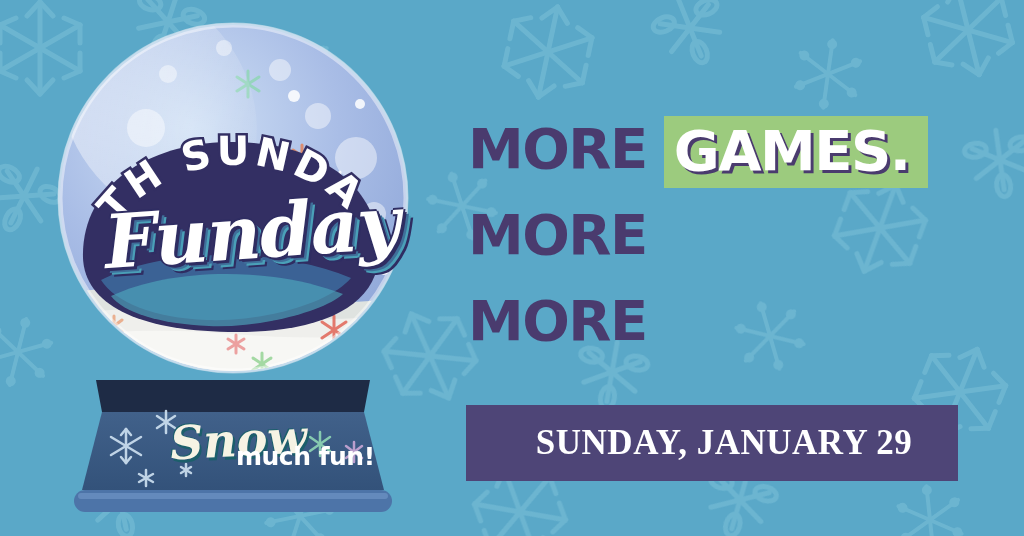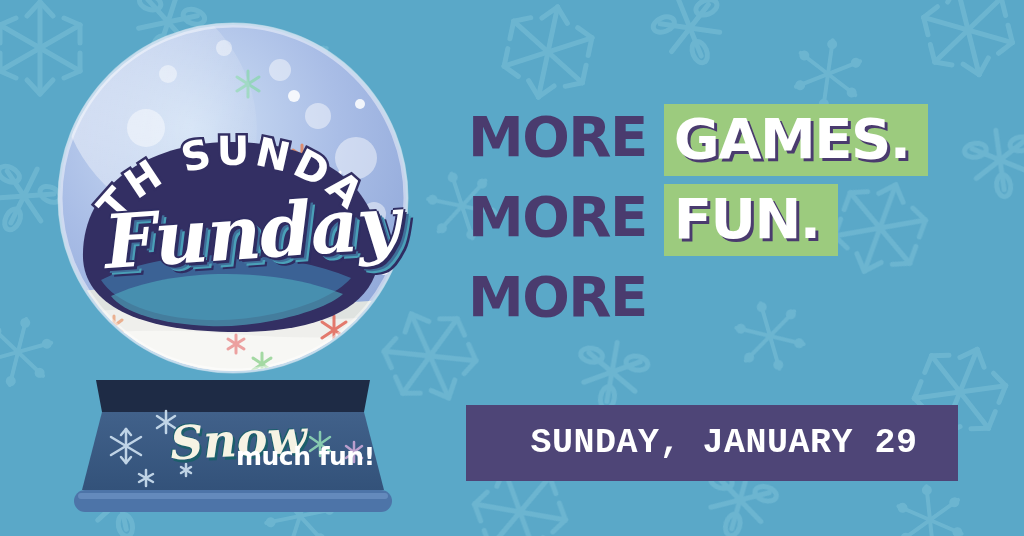--- a/index.html
+++ b/index.html
@@ -83,20 +83,21 @@
   #headline-block {
     position:absolute;
     left:468px; top:104px;
     width:530px;
   }
   .head-line {
     display:flex;
     align-items:flex-start;
     margin-bottom:6px;
     height:74px;
+    margin-top:12px;
   }
   .more-word {
     font-family:"DejaVu Sans", sans-serif;
     font-weight:700;
     font-size:56px;
     line-height:66px;
     color:#4a3b6e;
     letter-spacing:-1.5px;
     padding-right:17px;
     white-space:nowrap;
@@ -119,21 +120,21 @@
   #date-banner {
     position:absolute;
     left:466px; top:405px;
     width:492px; height:76px;
     background:#4e4577;
     display:flex;
     align-items:center;
     justify-content:center;
   }
   #date-text {
-    font-family:Liberation Mono, monospace;
+    font-family:Liberation Serif, serif;
     font-weight:700;
     font-size:35px;
     color:#ffffff;
     letter-spacing:0.5px;
     white-space:nowrap;
     margin-left:24px;
   }
 </style>
 </head>
 <body>
@@ -395,21 +396,20 @@
 
   <div id="headline-block">
 
     <div class="head-line">
       <span class="more-word">MORE</span>
       <span class="hl-word">GAMES.</span>
     </div>
 
     <div class="head-line">
       <span class="more-word">MORE</span>
-      <span class="hl-word">FUN.</span>
     </div>
 
     <div class="head-line">
       <span class="more-word">MORE</span>
     </div>
   </div>
 
   <div id="date-banner">
     <span id="date-text">SUNDAY, JANUARY 29</span>
   </div>

